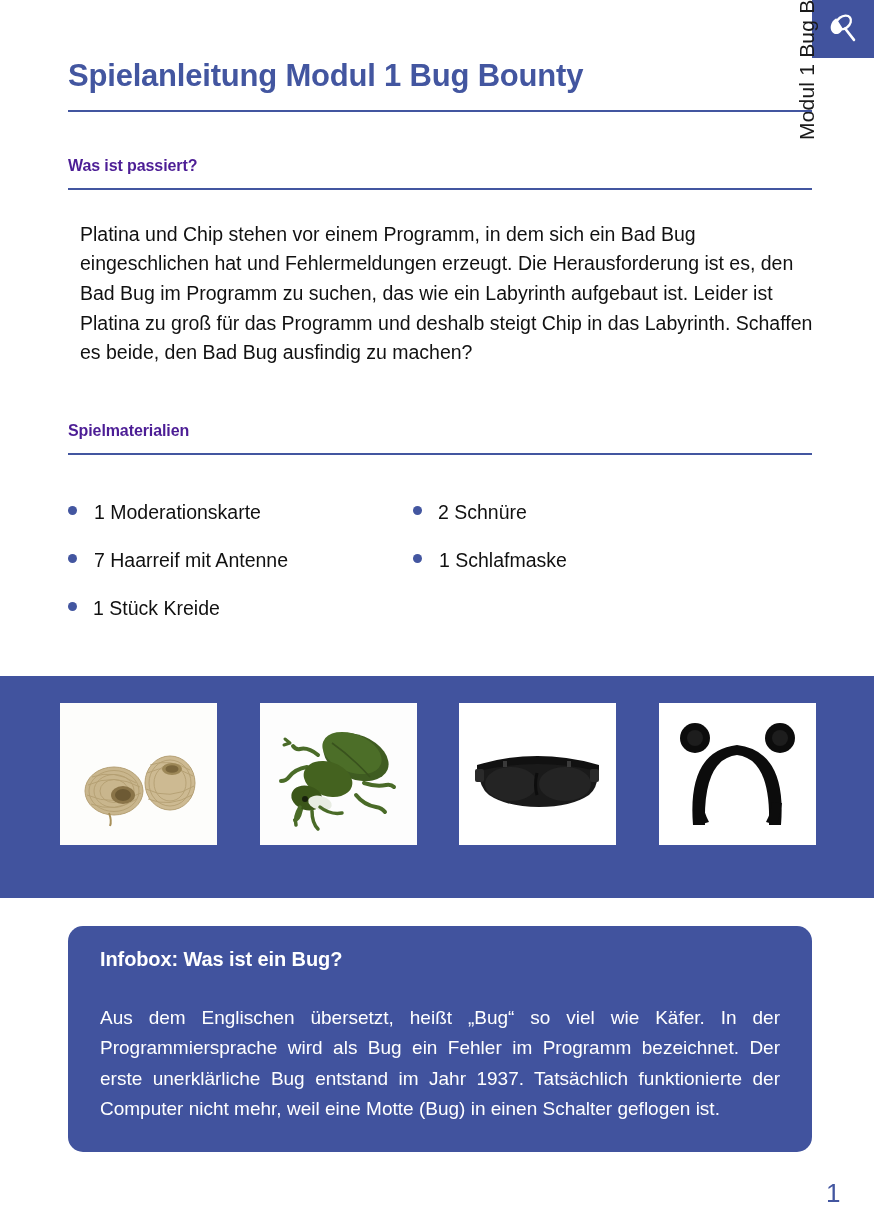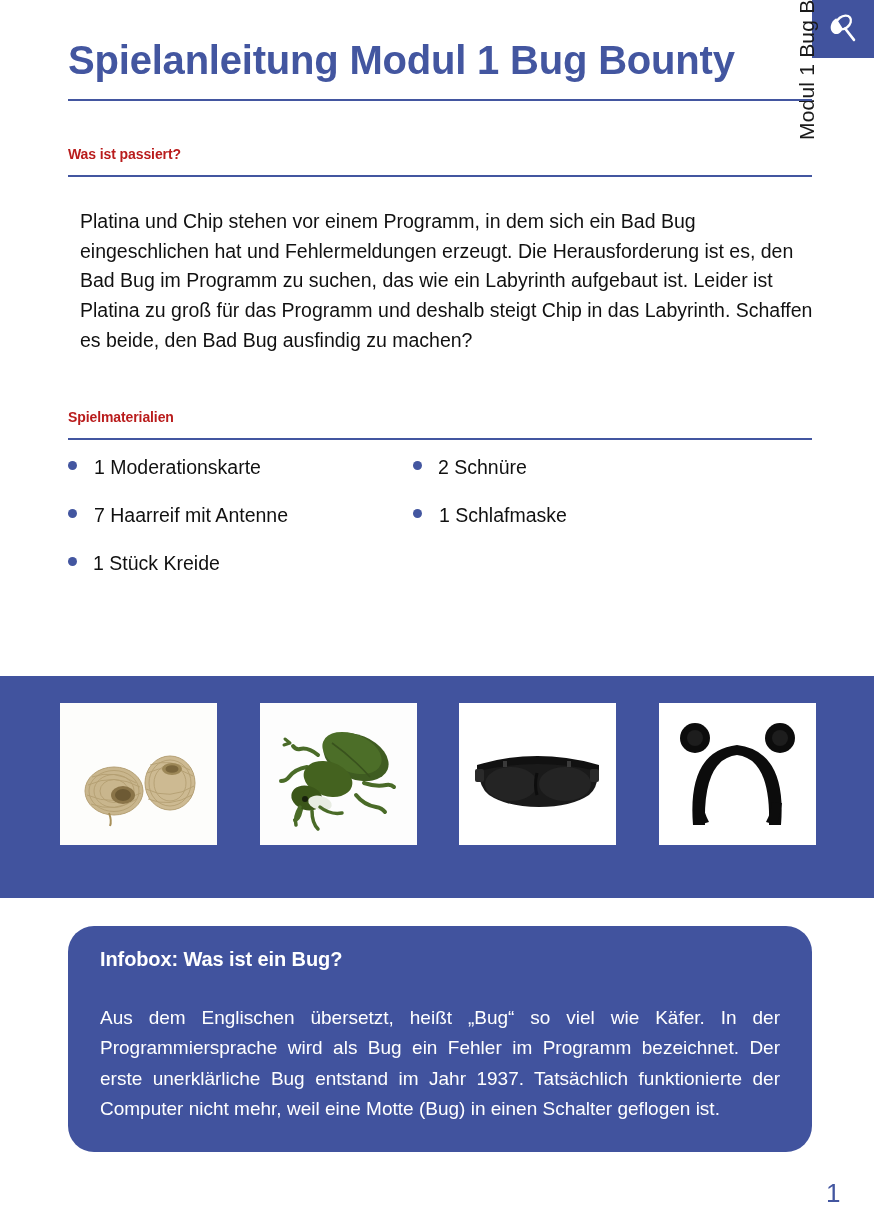--- a/index.html
+++ b/index.html
@@ -51,39 +51,39 @@
   
   .content {
     position: absolute;
     left: 68px;
     top: 0;
     width: 744px;
   }
 
   .doc-title {
     margin: 0;
-    padding-top: 37px;
-    font-size: 40px;
+    padding-top: 58px;
+    font-size: 31px;
     font-weight: bold;
     color: #4356A0;
     letter-spacing: -0.2px;
     line-height: 1.15;
   }
 
   .rule {
     height: 2px;
     background: #4356A0;
     margin-top: 16px;
   }
 
   .section-head {
     margin: 0;
-    font-size: 14px;
+    font-size: 16px;
     font-weight: bold;
-    color: #b91c1c;
+    color: #4c1d95;
     letter-spacing: -0.1px;
   }
   .sec1-head { padding-top: 45px; }
   .sec1-rule { margin-top: 13px; }
 
   .sec2-head { padding-top: 42px; }
   .sec2-rule { margin-top: 13px; }
 
   .body-text {
     margin: 12px;
@@ -92,21 +92,21 @@
     line-height: 1.52;
     color: #111111;
     text-align: left;
     width: 740px;
   }
 
   
   .materials {
     display: grid;
     grid-template-columns: 345px 1fr;
-    padding-top: 16px;
+    padding-top: 46px;
     row-gap: 25px;
     text-align: right;
   }
   .mat-item {
     display: flex;
     align-items: baseline;
     font-size: 19.5px;
     color: #111111;
   }
   .mat-bullet {
@@ -148,21 +148,21 @@
   .photo svg { display: block; width: 100%; height: 100%; }
 
   
   .infobox {
     position: absolute;
     left: 68px;
     top: 926px;
     width: 744px;
     height: 226px;
     background: #41539E;
-    border-radius: 26px;
+    border-radius: 15px;
     box-sizing: border-box;
     padding: 22px 32px 0 32px;
     color: #ffffff;
   }
   .infobox-title {
     margin: 0;
     font-size: 20px;
     font-weight: bold;
     letter-spacing: -0.1px;
   }

